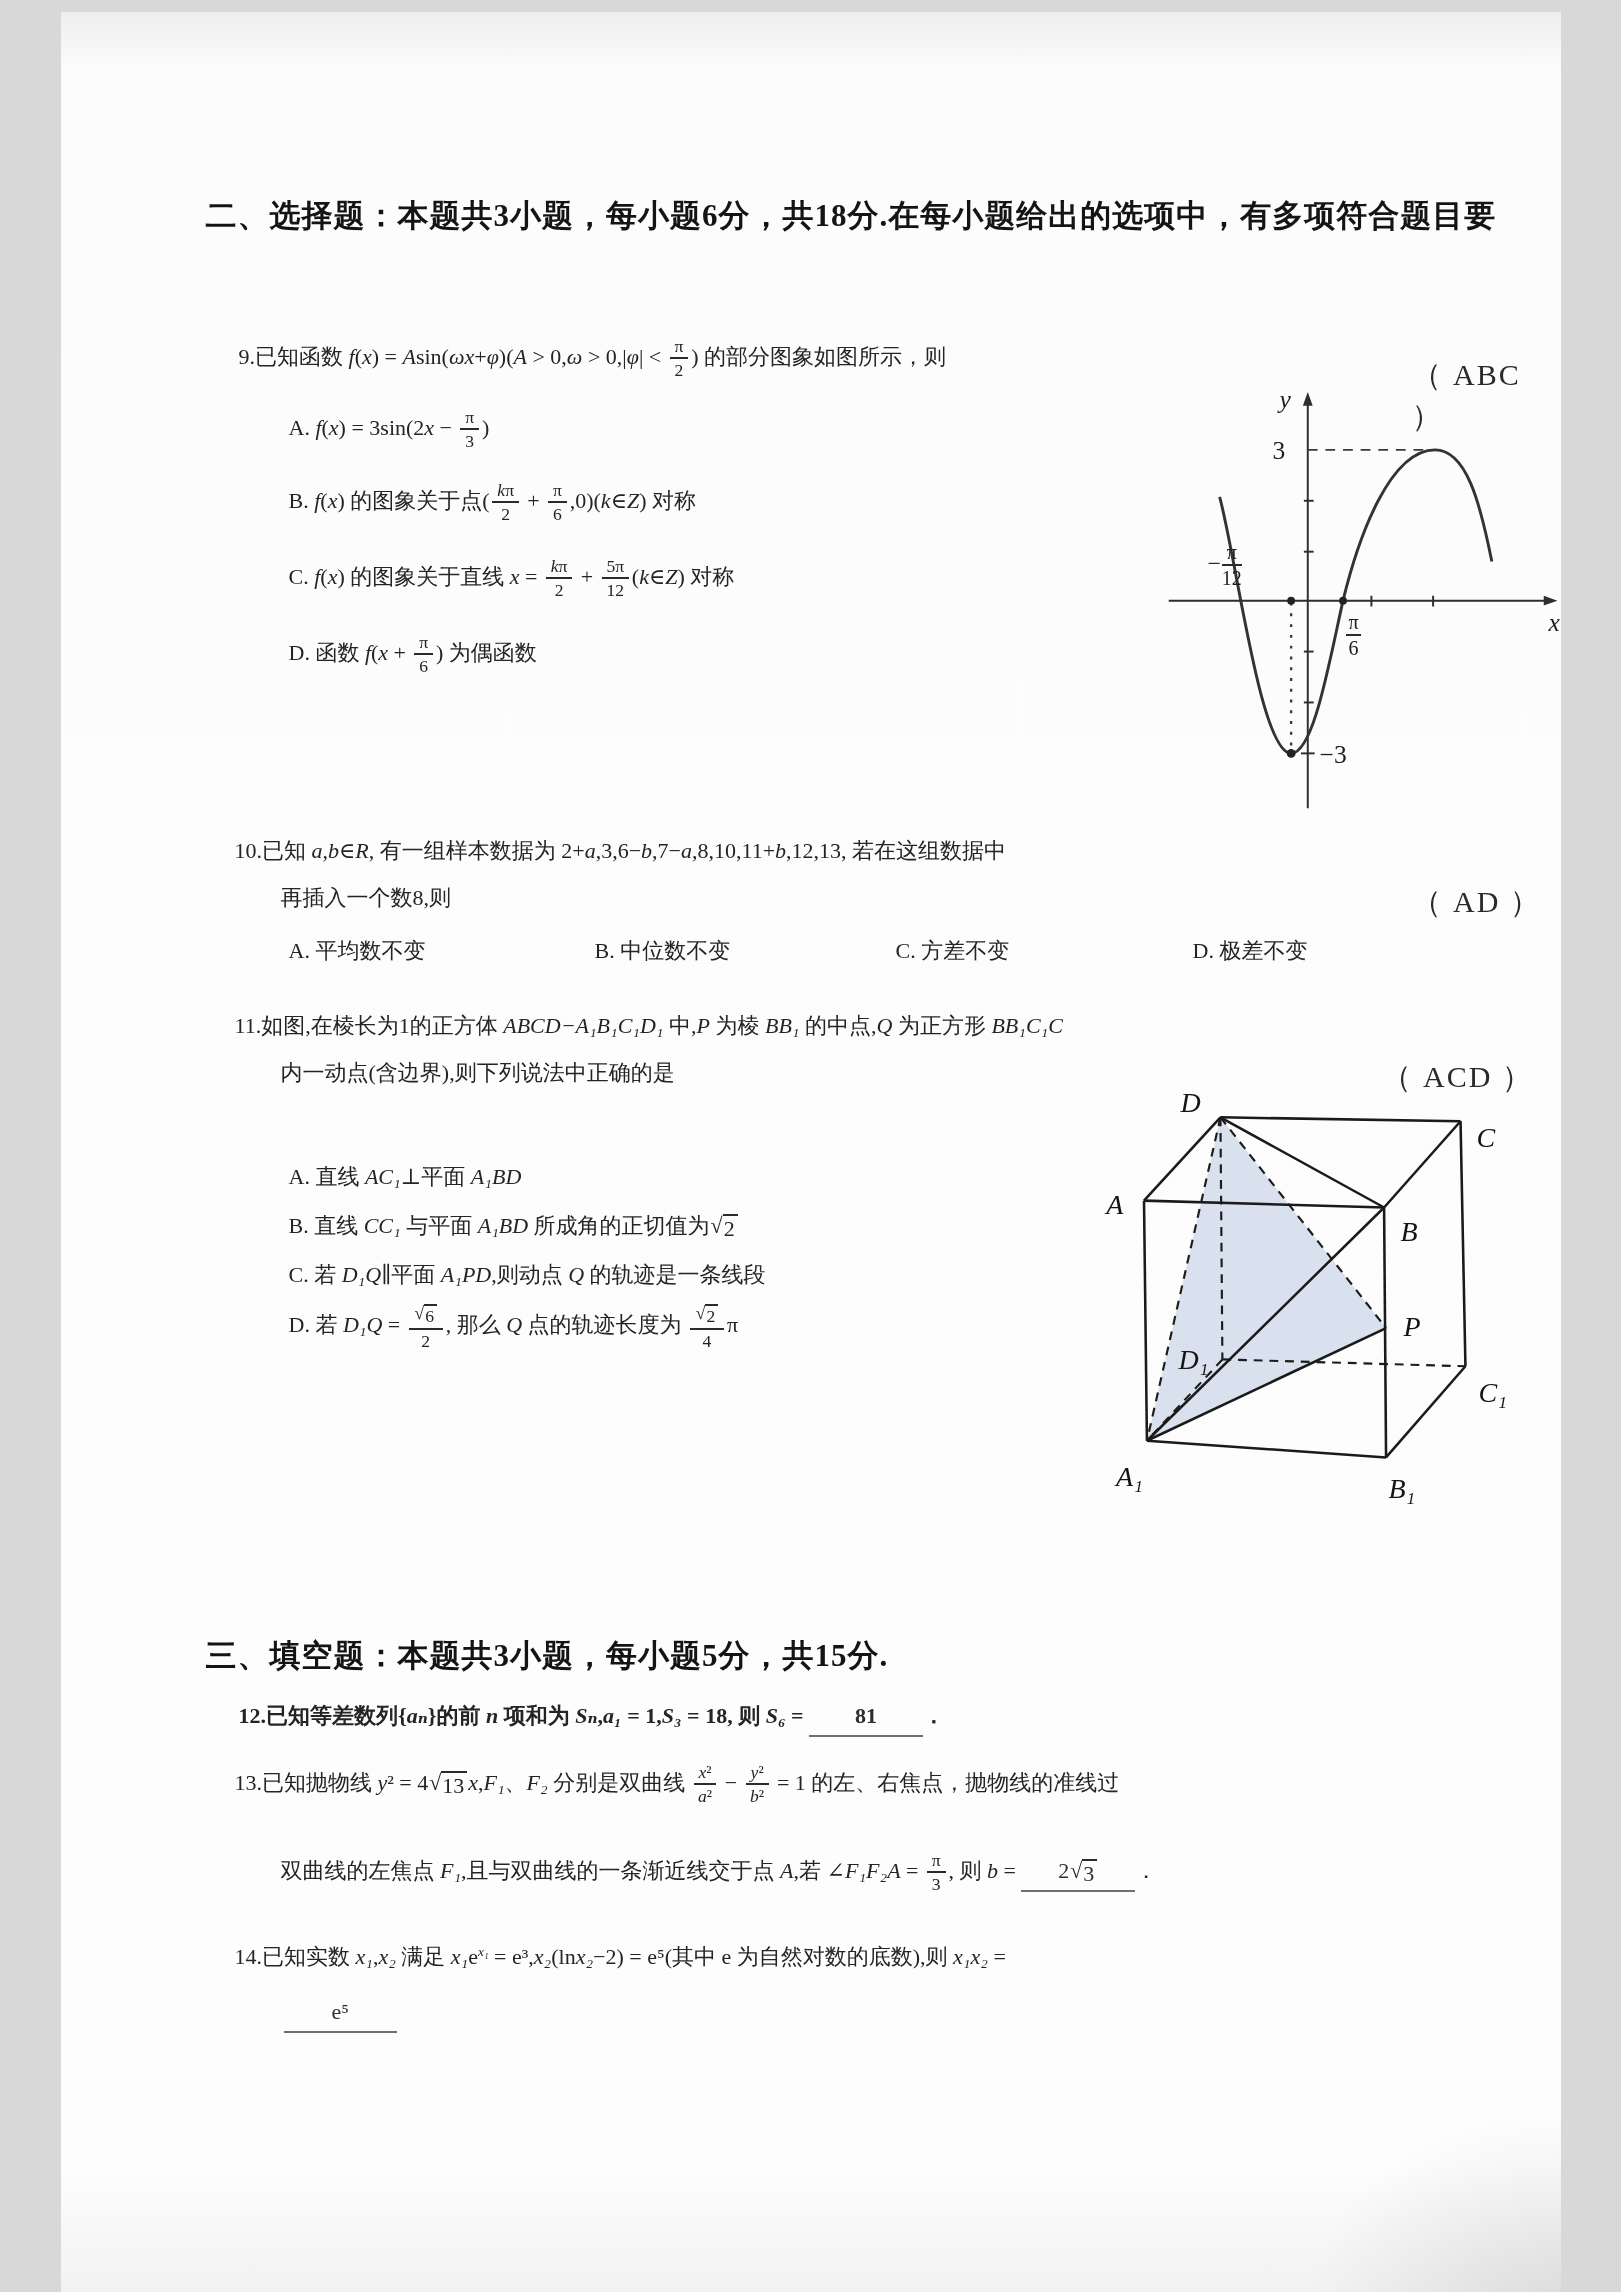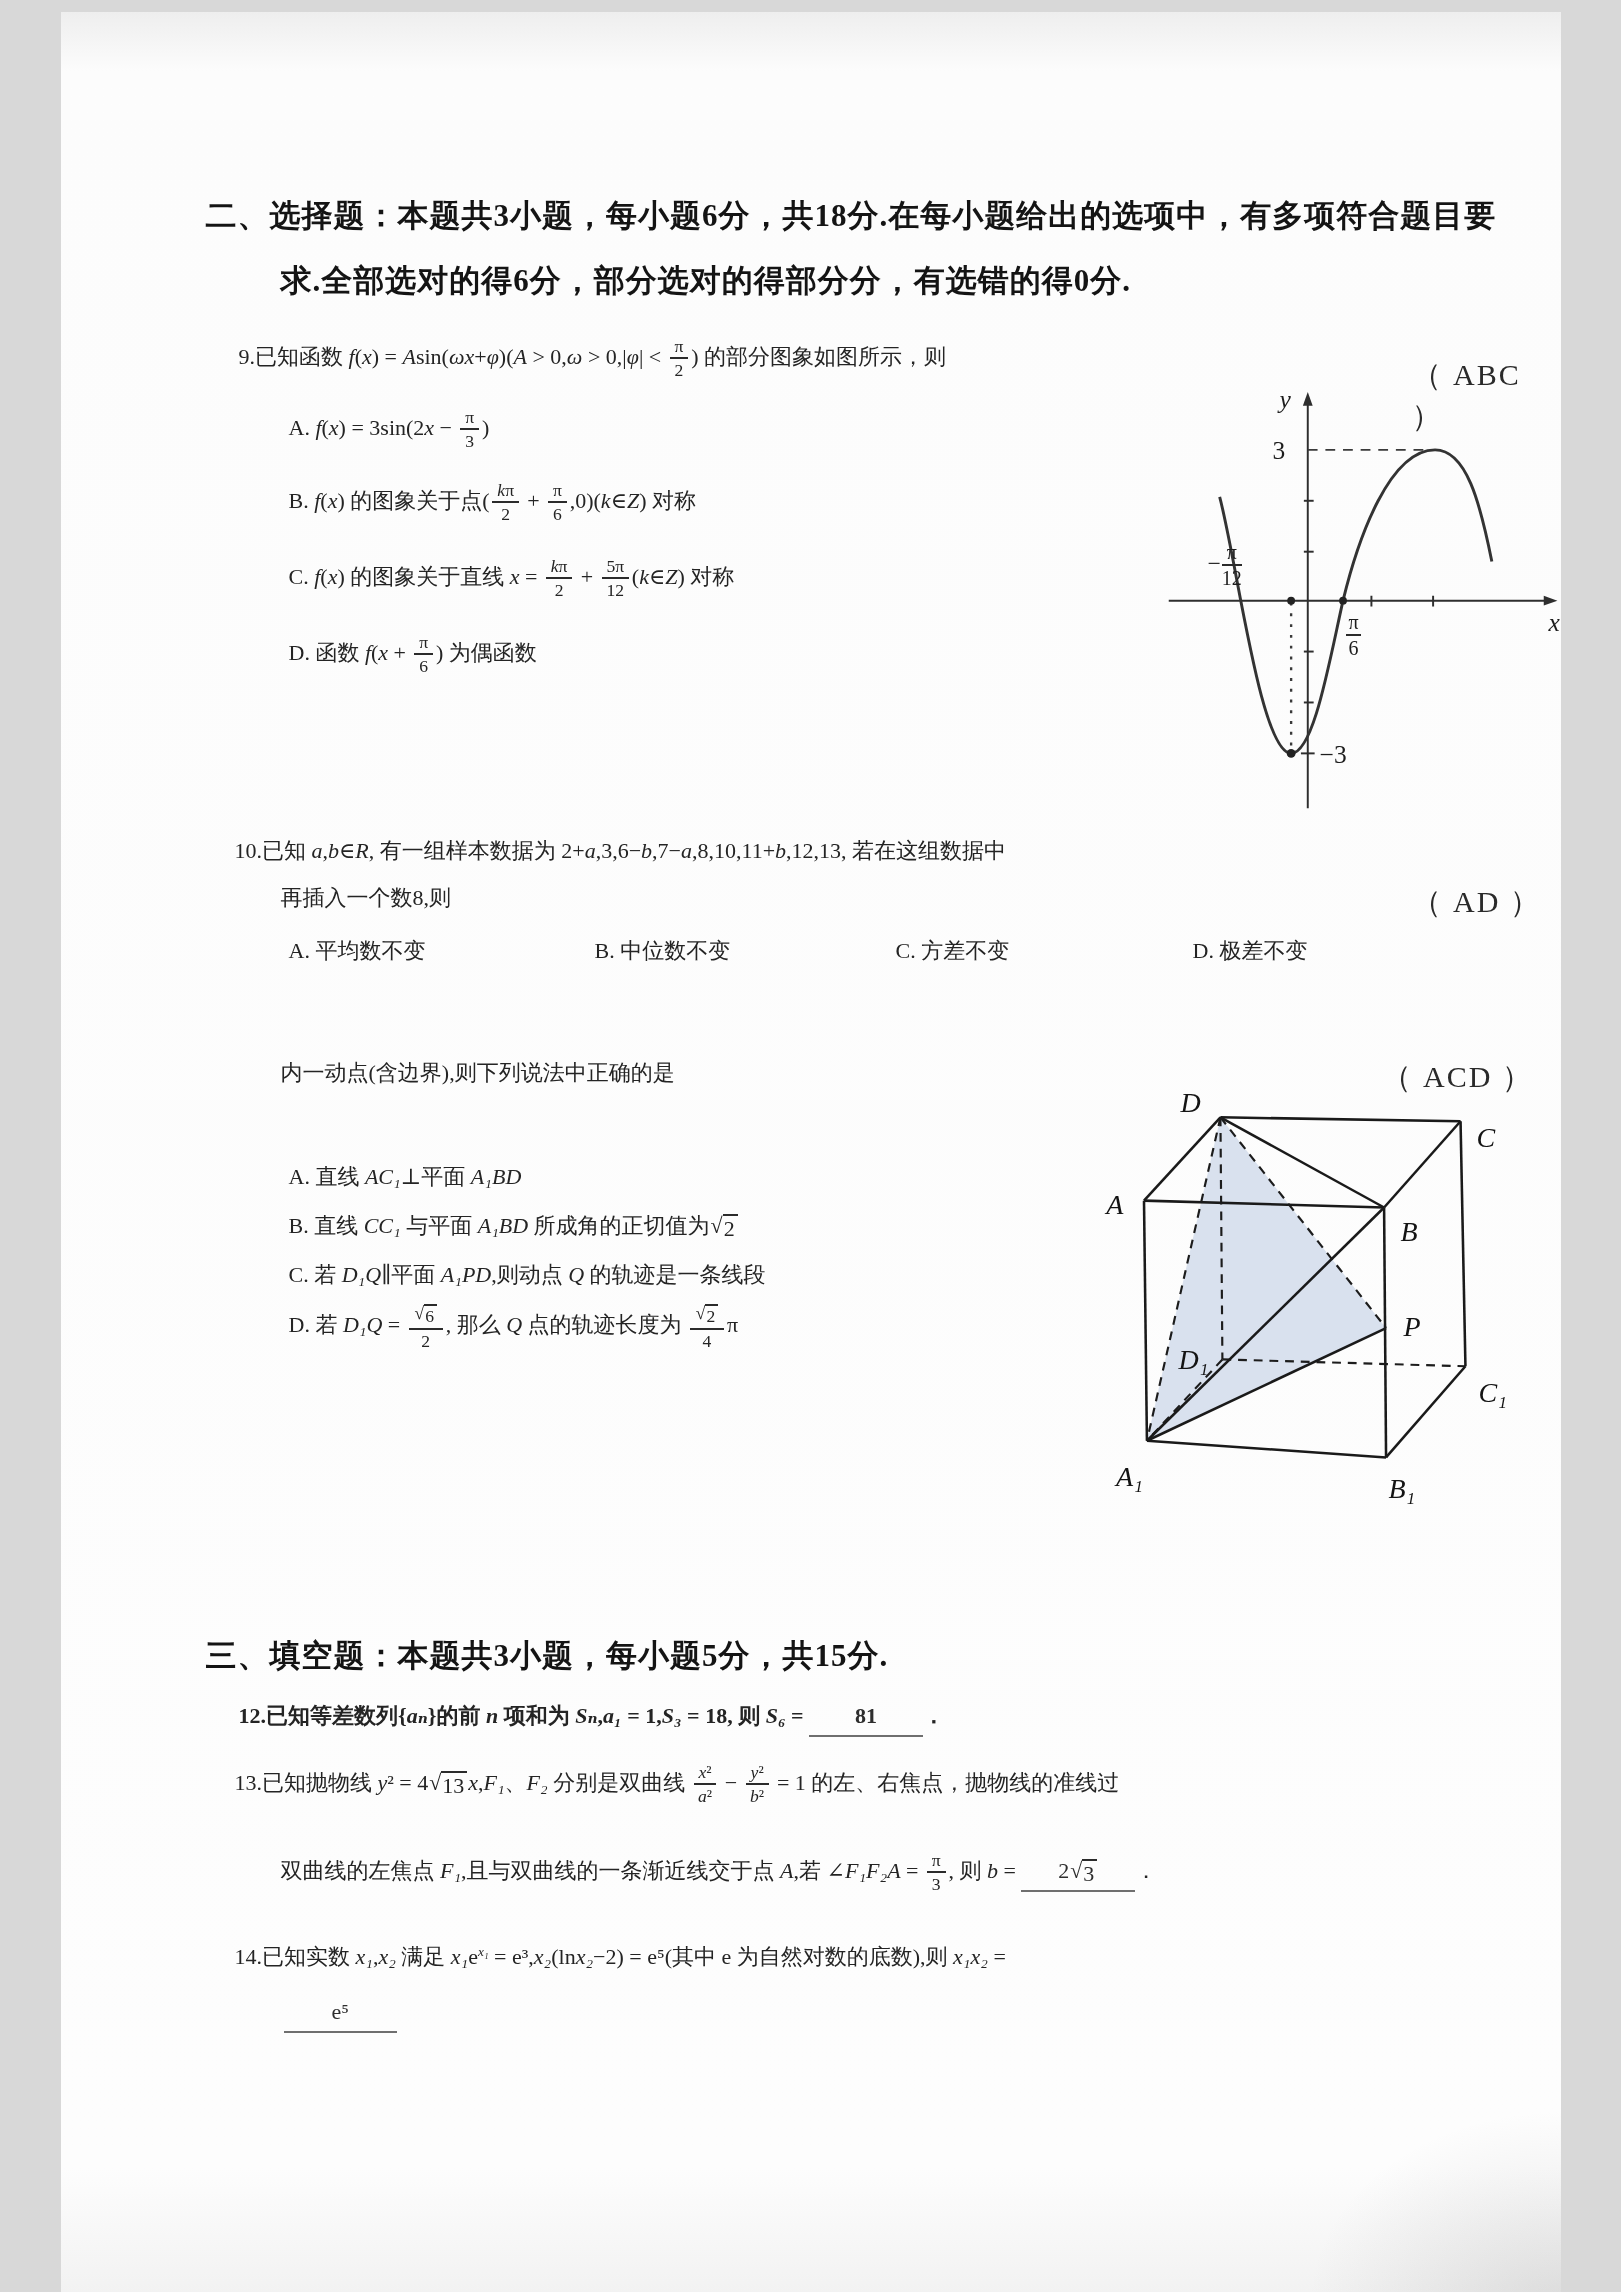--- a/index.html
+++ b/index.html
@@ -31,21 +31,20 @@
   .upright{font-style:normal;}
   .cube-label{position:absolute;font-size:28px;color:#141414;line-height:1;font-style:italic;}
   svg{position:absolute;left:0;top:0;}
 </style>
 </head>
 <body>
 
 <div class="page">
 
   <div class="line bold" style="left:145px;top:182px;">二、选择题：本题共3小题，每小题6分，共18分.在每小题给出的选项中，有多项符合题目要</div>
-  <div class="line bold" style="left:220px;top:247px;">求.全部选对的得6分，部分选对的得部分分，有选错的得0分.</div>
 
   <div class="line" style="left:178px;top:325px;">9.已知函数 <span class="it">f</span>(<span class="it">x</span>) = <span class="it">A</span>sin(<span class="it">ωx</span>+<span class="it">φ</span>)(<span class="it">A</span> &gt; 0,<span class="it">ω</span> &gt; 0,|<span class="it">φ</span>| &lt; <span class="frac"><span class="fn">π</span><span class="fd">2</span></span>) 的部分图象如图所示，则</div>
   <div class="answer-mark" style="left:1351px;top:343px;">（ ABC ）</div>
   <div class="line" style="left:228px;top:396px;">A. <span class="it">f</span>(<span class="it">x</span>) = 3sin(2<span class="it">x</span> − <span class="frac"><span class="fn">π</span><span class="fd">3</span></span>)</div>
   <div class="line" style="left:228px;top:469px;">B. <span class="it">f</span>(<span class="it">x</span>) 的图象关于点(<span class="frac"><span class="fn"><span class="it">k</span>π</span><span class="fd">2</span></span> + <span class="frac"><span class="fn">π</span><span class="fd">6</span></span>,0)(<span class="it">k</span>∈<span class="it">Z</span>) 对称</div>
   <div class="line" style="left:228px;top:545px;">C. <span class="it">f</span>(<span class="it">x</span>) 的图象关于直线 <span class="it">x</span> = <span class="frac"><span class="fn"><span class="it">k</span>π</span><span class="fd">2</span></span> + <span class="frac"><span class="fn">5π</span><span class="fd">12</span></span>(<span class="it">k</span>∈<span class="it">Z</span>) 对称</div>
   <div class="line" style="left:228px;top:621px;">D. 函数 <span class="it">f</span>(<span class="it">x</span> + <span class="frac"><span class="fn">π</span><span class="fd">6</span></span>) 为偶函数</div>
 
   <div class="fig" style="left:1096px;top:375px;width:421px;height:441px;">
     <svg width="421" height="441" viewBox="0 0 430 450">
@@ -80,20 +79,21 @@
   </div>
 
   <div class="line" style="left:174px;top:823px;">10.已知 <span class="it">a</span>,<span class="it">b</span>∈<span class="it">R</span>, 有一组样本数据为 2+<span class="it">a</span>,3,6−<span class="it">b</span>,7−<span class="it">a</span>,8,10,11+<span class="it">b</span>,12,13, 若在这组数据中</div>
   <div class="line" style="left:220px;top:870px;">再插入一个数8,则</div>
   <div class="answer-mark" style="left:1351px;top:870px;">（ AD ）</div>
   <div class="line" style="left:228px;top:923px;">A. 平均数不变</div>
   <div class="line" style="left:534px;top:923px;">B. 中位数不变</div>
   <div class="line" style="left:835px;top:923px;">C. 方差不变</div>
   <div class="line" style="left:1132px;top:923px;">D. 极差不变</div>
 
+  <div class="line" style="left:174px;top:998px;">11.如图,在棱长为1的正方体 <span class="it">ABCD−A₁B₁C₁D₁</span> 中,<span class="it">P</span> 为棱 <span class="it">BB₁</span> 的中点,<span class="it">Q</span> 为正方形 <span class="it">BB₁C₁C</span></div>
   <div class="line" style="left:220px;top:1045px;">内一动点(含边界),则下列说法中正确的是</div>
   <div class="answer-mark" style="left:1321px;top:1045px;">（ ACD ）</div>
   <div class="line" style="left:228px;top:1149px;">A. 直线 <span class="it">AC₁</span>⊥平面 <span class="it">A₁BD</span></div>
   <div class="line" style="left:228px;top:1198px;">B. 直线 <span class="it">CC₁</span> 与平面 <span class="it">A₁BD</span> 所成角的正切值为<span class="sqrt"><span class="rad">√</span><span class="vin">2</span></span></div>
   <div class="line" style="left:228px;top:1247px;">C. 若 <span class="it">D₁Q</span>∥平面 <span class="it">A₁PD</span>,则动点 <span class="it">Q</span> 的轨迹是一条线段</div>
   <div class="line" style="left:228px;top:1292px;">D. 若 <span class="it">D₁Q</span> = <span class="frac"><span class="fn"><span class="sqrt"><span class="rad">√</span><span class="vin">6</span></span></span><span class="fd">2</span></span>, 那么 <span class="it">Q</span> 点的轨迹长度为 <span class="frac"><span class="fn"><span class="sqrt"><span class="rad">√</span><span class="vin">2</span></span></span><span class="fd">4</span></span>π</div>
 
   <div class="fig" style="left:1034px;top:1063px;width:441px;height:461px;">
     <svg width="441" height="461" viewBox="0 0 450 470">
       <polygon points="128,43 53,373 297,258" fill="#cfd9ea" opacity="0.8"></polygon>

